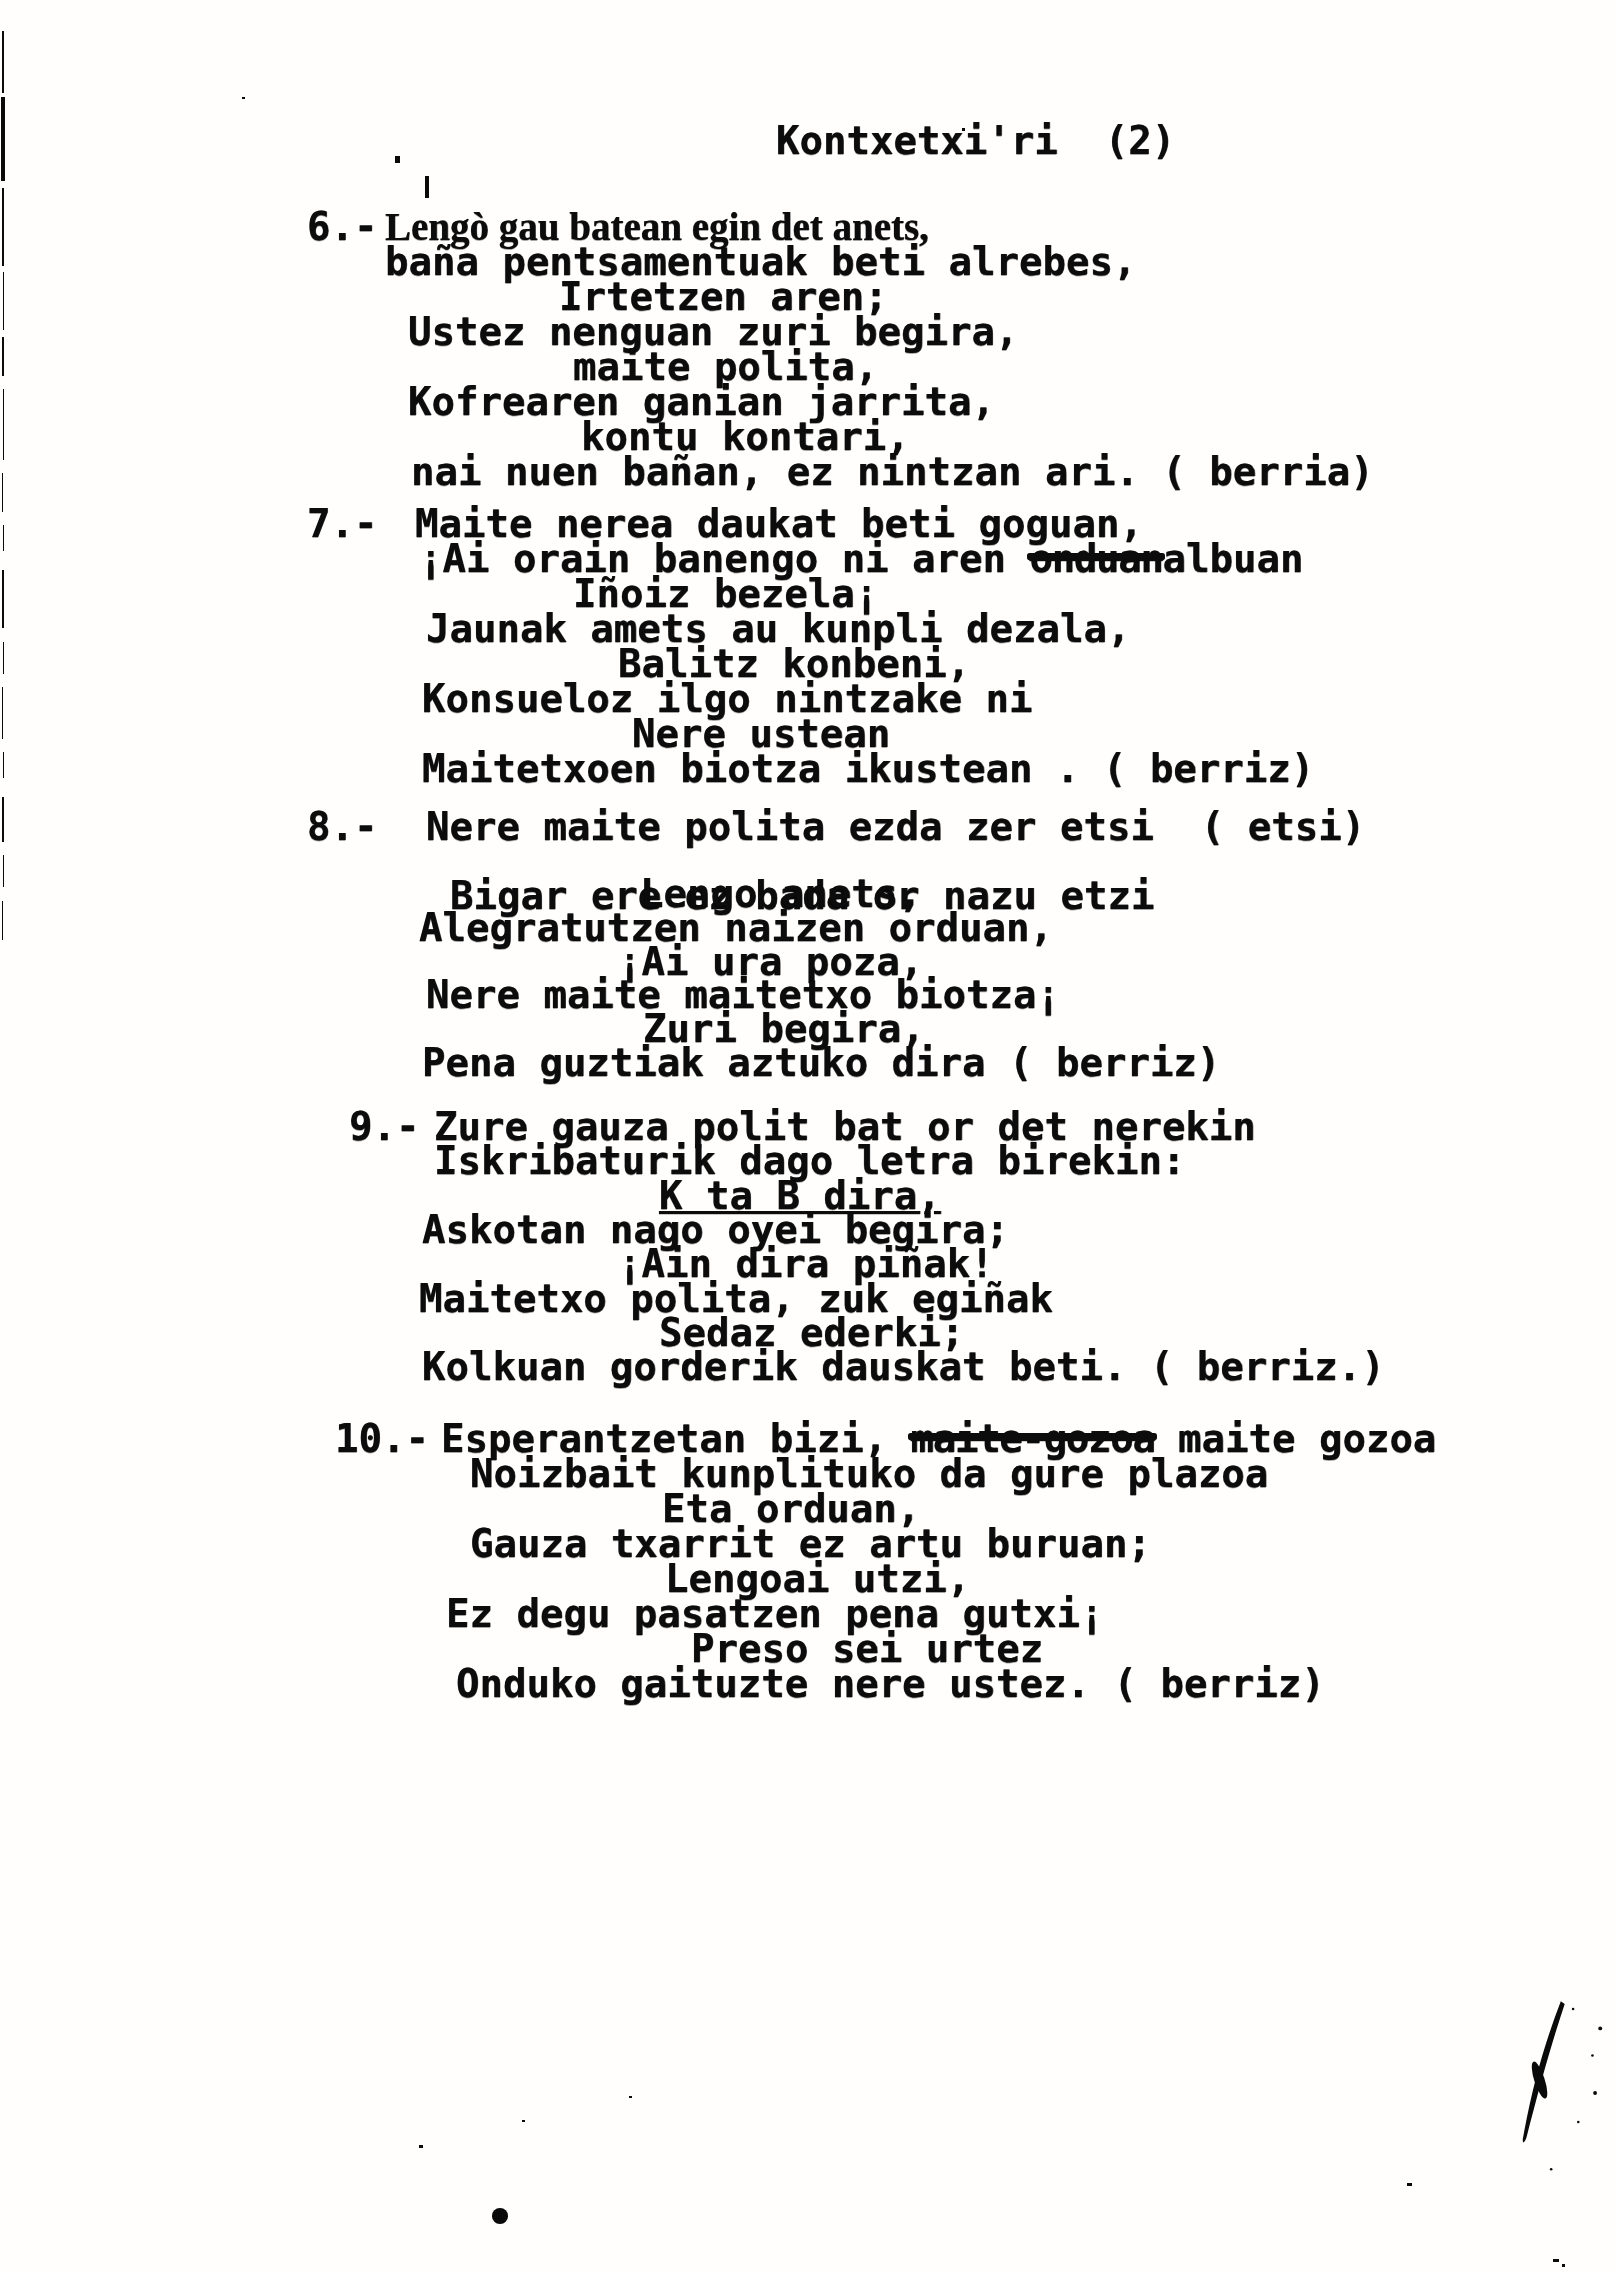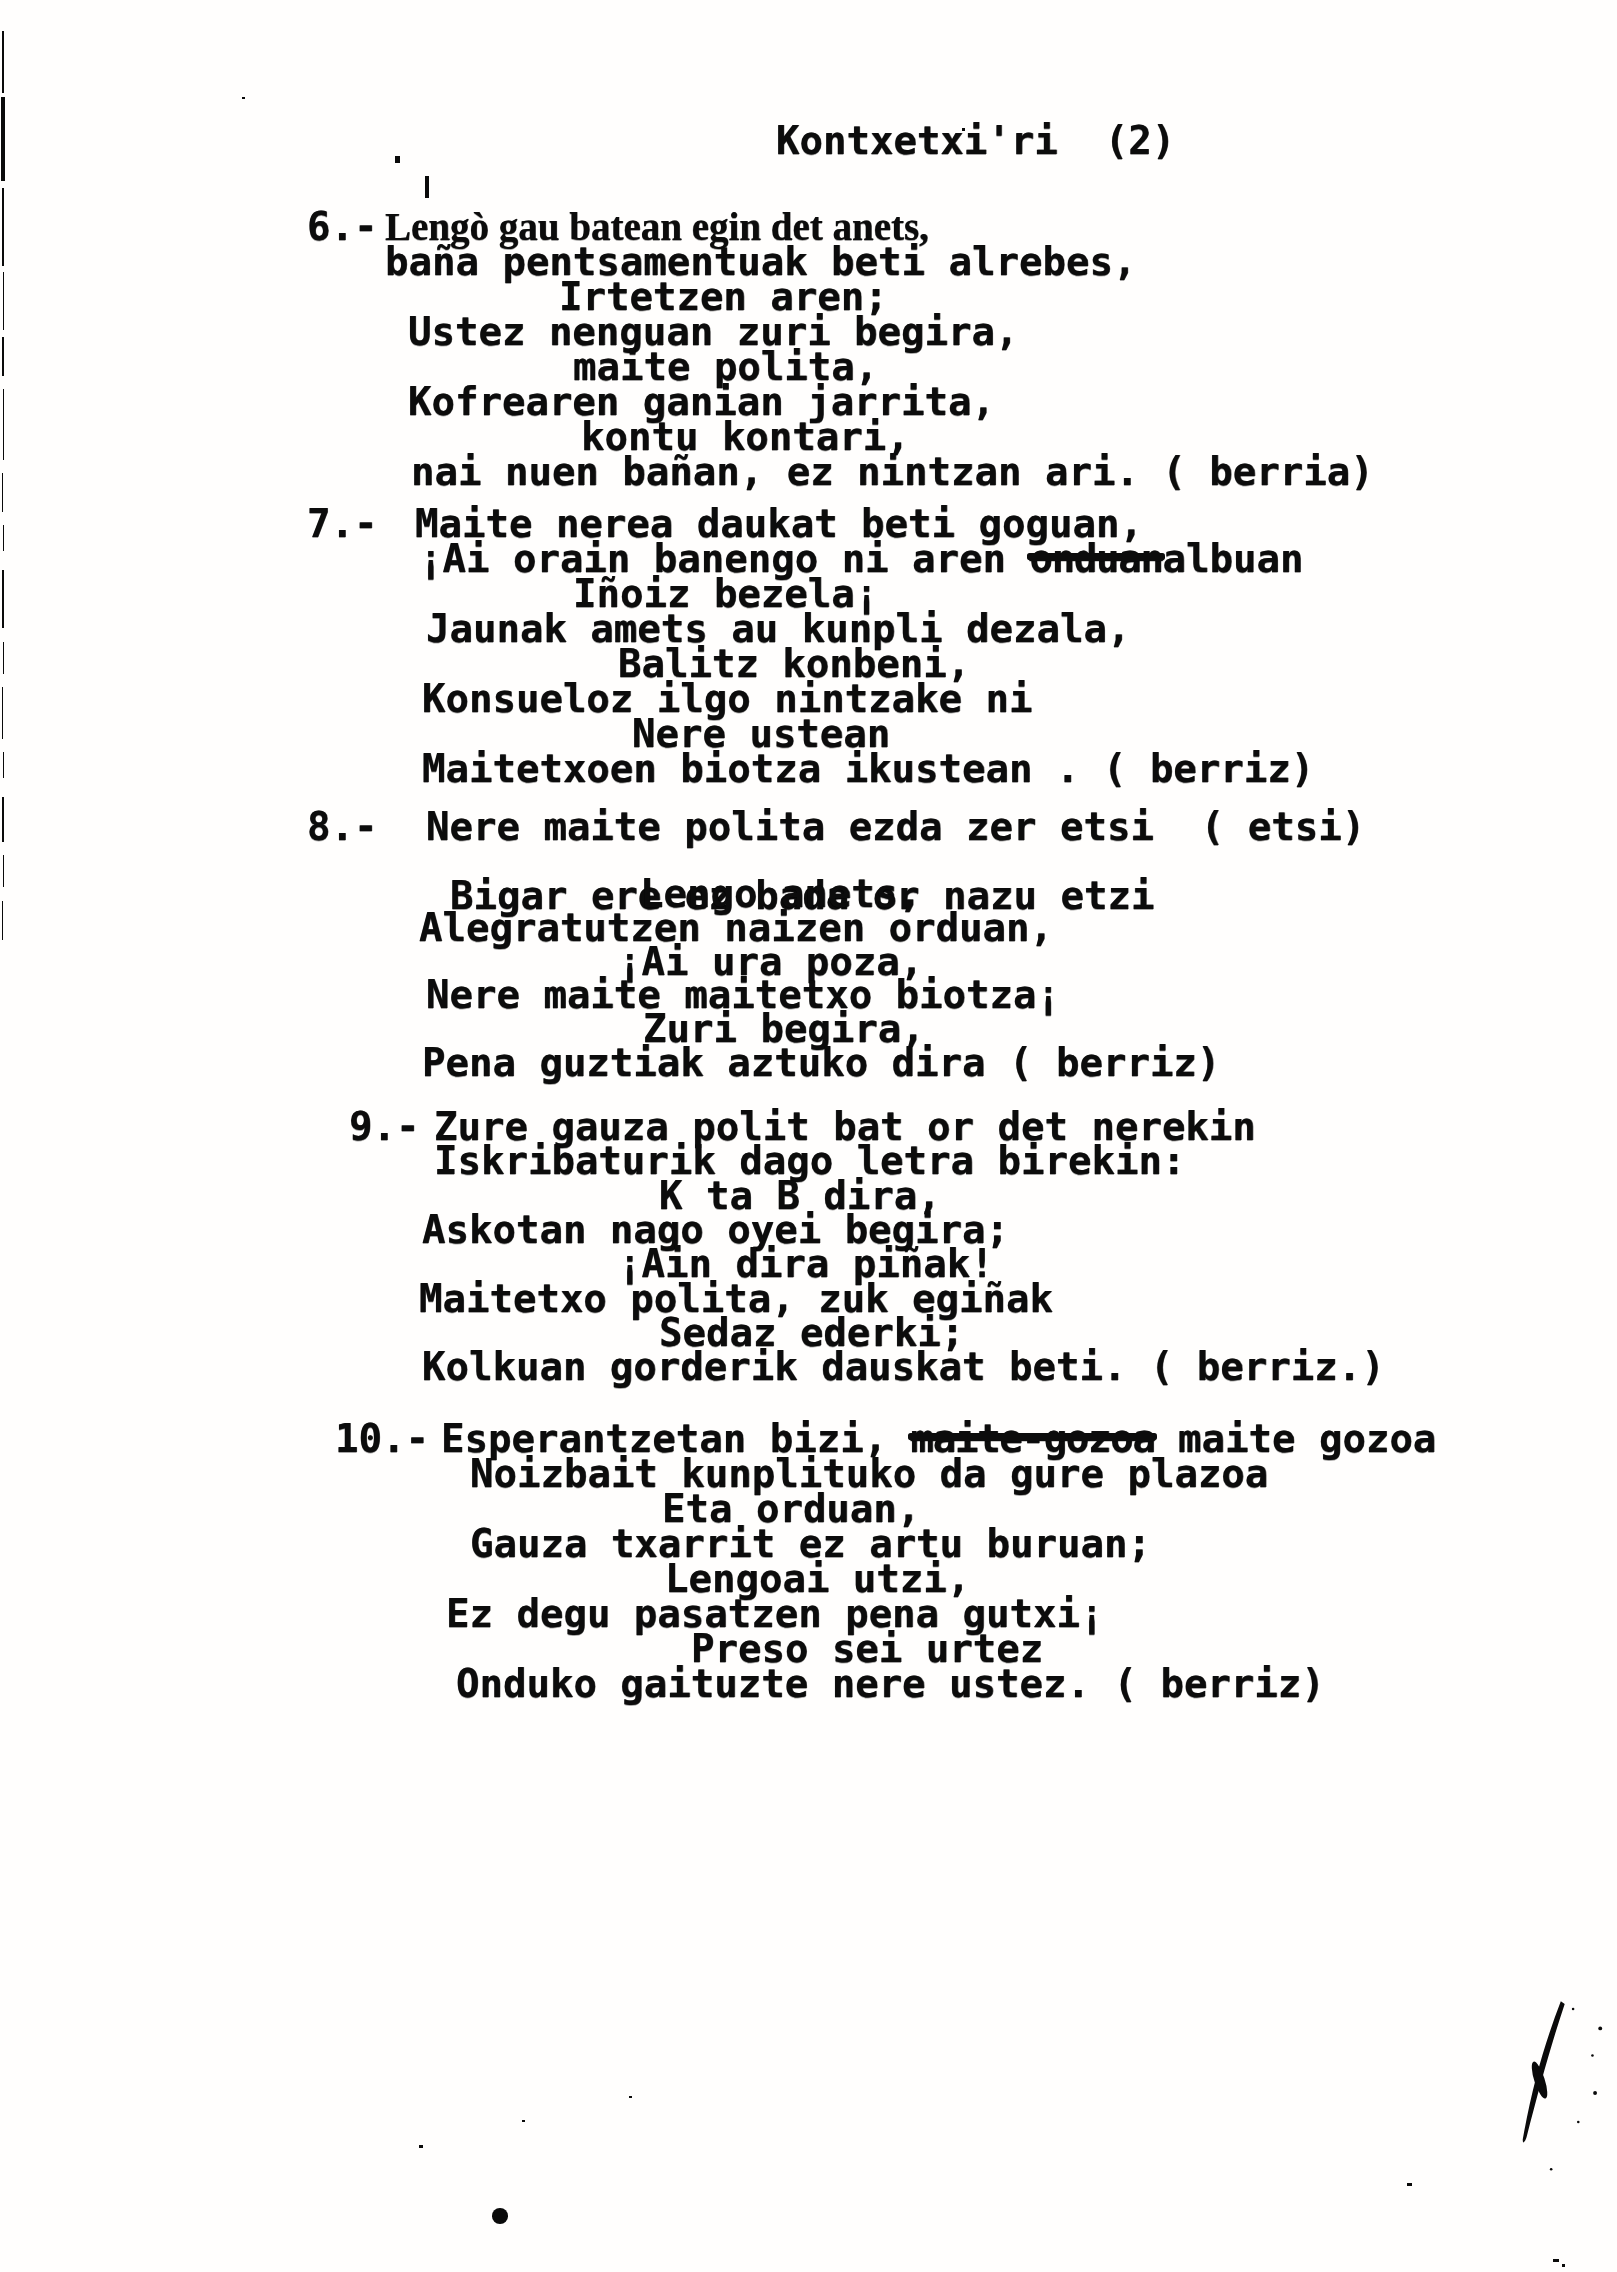--- a/index.html
+++ b/index.html
@@ -69,21 +69,21 @@
       <div class="line" style="left: 450px; top: 840px; margin-top: 36px;"><span>Bigar ere ez bada or nazu etzi</span></div>
       <div class="line" style="left: 640px; top: 874px;"><span>Lengo anets,</span></div>
       <div class="line" style="left: 419px; top: 908px;"><span>Alegratutzen naizen orduan,</span></div>
       <div class="line" style="left: 618px; top: 942px;"><span>¡Ai ura poza,</span></div>
       <div class="line" style="left: 426px; top: 975px;"><span>Nere maite maitetxo biotza¡</span></div>
       <div class="line" style="left: 643px; top: 1009px;"><span>Zuri begira,</span></div>
       <div class="line" style="left: 422px; top: 1043px;"><span>Pena guztiak aztuko dira ( berriz)</span></div>
       <div class="line" style="left: 349px; top: 1107px;">9.-</div>
       <div class="line" style="left: 434px; top: 1107px;"><span>Zure gauza polit bat or det nerekin</span></div>
       <div class="line" style="left: 434px; top: 1141px;"><span>Iskribaturik dago letra birekin:</span></div>
-      <div class="line" style="left: 659px; top: 1176px;"><span>K ta B dira,</span></div>
+      <div class="line" style="left: 659px; top: 1176px; text-decoration: underline;"><span>K ta B dira,</span></div>
       <div class="line" style="left: 422px; top: 1210px;"><span>Askotan nago oyei begira;</span></div>
       <div class="line" style="left: 618px; top: 1244px;"><span>¡Ain dira piñak!</span></div>
       <div class="line" style="left: 419px; top: 1279px;"><span>Maitetxo polita, zuk egiñak</span></div>
       <div class="line" style="left: 659px; top: 1313px;"><span>Sedaz ederki;</span></div>
       <div class="line" style="left: 422px; top: 1347px;"><span>Kolkuan gorderik dauskat beti. ( berriz.)</span></div>
       <div class="line" style="left: 335px; top: 1419px;">10.-</div>
       <div class="line" style="left: 441px; top: 1419px;"><span>Esperantzetan bizi, </span><span class="strike">maite-gozoa</span><span> maite gozoa</span></div>
       <div class="line" style="left: 470px; top: 1454px;"><span>Noizbait kunplituko da gure plazoa</span></div>
       <div class="line" style="left: 662px; top: 1489px;"><span>Eta orduan,</span></div>
       <div class="line" style="left: 470px; top: 1524px;"><span>Gauza txarrit ez artu buruan;</span></div>

